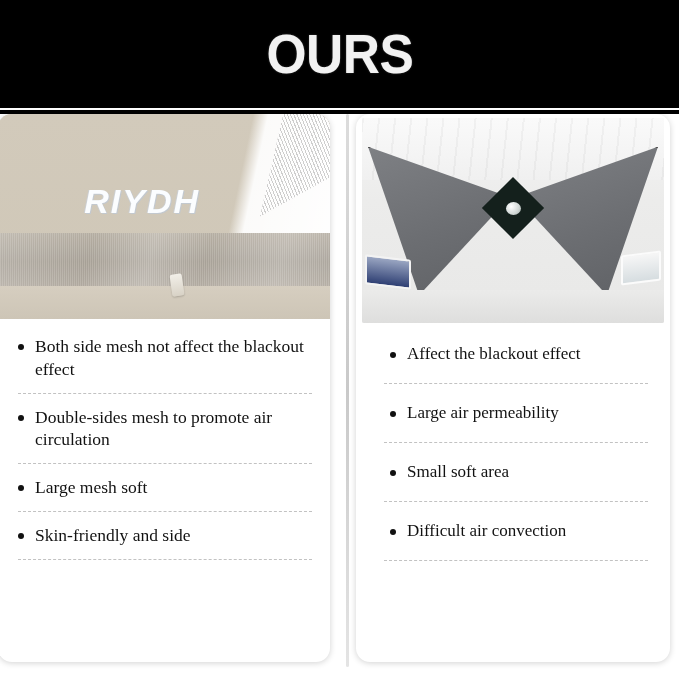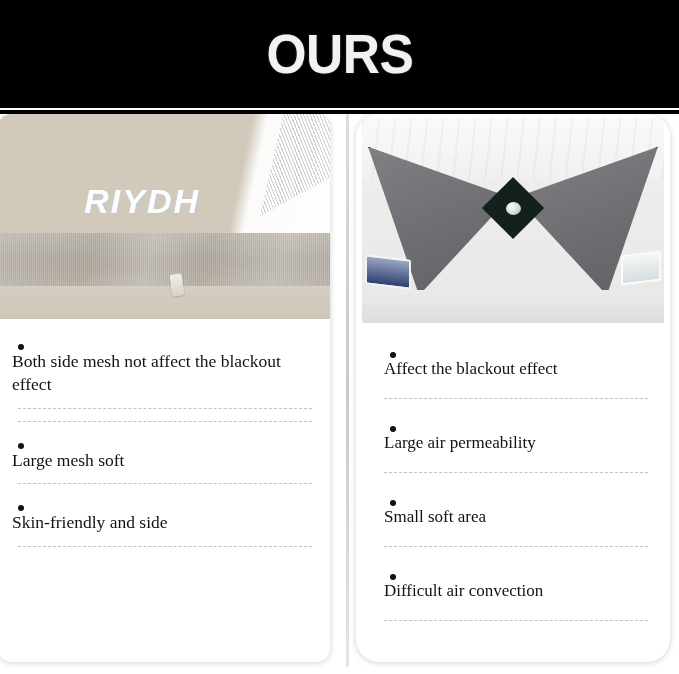--- a/index.html
+++ b/index.html
@@ -66,21 +66,20 @@
   }
   .panel-left {
     width: 332px;
     margin-left: -2px;
     height: 548px;
   }
   .panel-right {
     width: 314px;
     margin-left: 26px;
     height: 548px;
-    border-radius: 23px;
   }
   .column-divider {
     position: absolute;
     left: 346px;
     top: 0;
     width: 3px;
     height: 553px;
     background: linear-gradient(to bottom, #dcdcdc 0%, #c9c9c9 50%, #e4e4e4 100%);
     border-radius: 2px;
   }
@@ -248,21 +247,20 @@
   }
   .features-left { padding: 16px 14px 0 14px; }
   .features-right { padding: 20px 22px 0 28px; }
 
   .feature-item {
     display: flex;
     align-items: flex-start;
     color: #121212;
     font-size: 17.5px;
     line-height: 1.30;
-    flex-direction: column;
   }
   .features-right .feature-item { font-size: 17px; }
 
   .bullet {
     flex: 0 0 auto;
     width: 6px; height: 6px;
     border-radius: 50%;
     background: #111111;
     margin: 9px 11px 0 6px;
   }
@@ -302,20 +300,24 @@
         <div class="logo">RIYDH</div>
       </div>
     </div>
 
     <ul class="features features-left">
       <li class="feature-item">
         <span class="bullet"></span>
         <span class="feature-text">Both side mesh not affect the blackout effect</span>
       </li>
       <hr class="separator">
+      <li class="feature-item">
+        <span class="bullet"></span>
+        <span class="feature-text">Double-sides mesh to promote air circulation</span>
+      </li>
       <hr class="separator">
       <li class="feature-item">
         <span class="bullet"></span>
         <span class="feature-text">Large mesh soft</span>
       </li>
       <hr class="separator">
       <li class="feature-item">
         <span class="bullet"></span>
         <span class="feature-text">Skin-friendly and side</span>
       </li>

